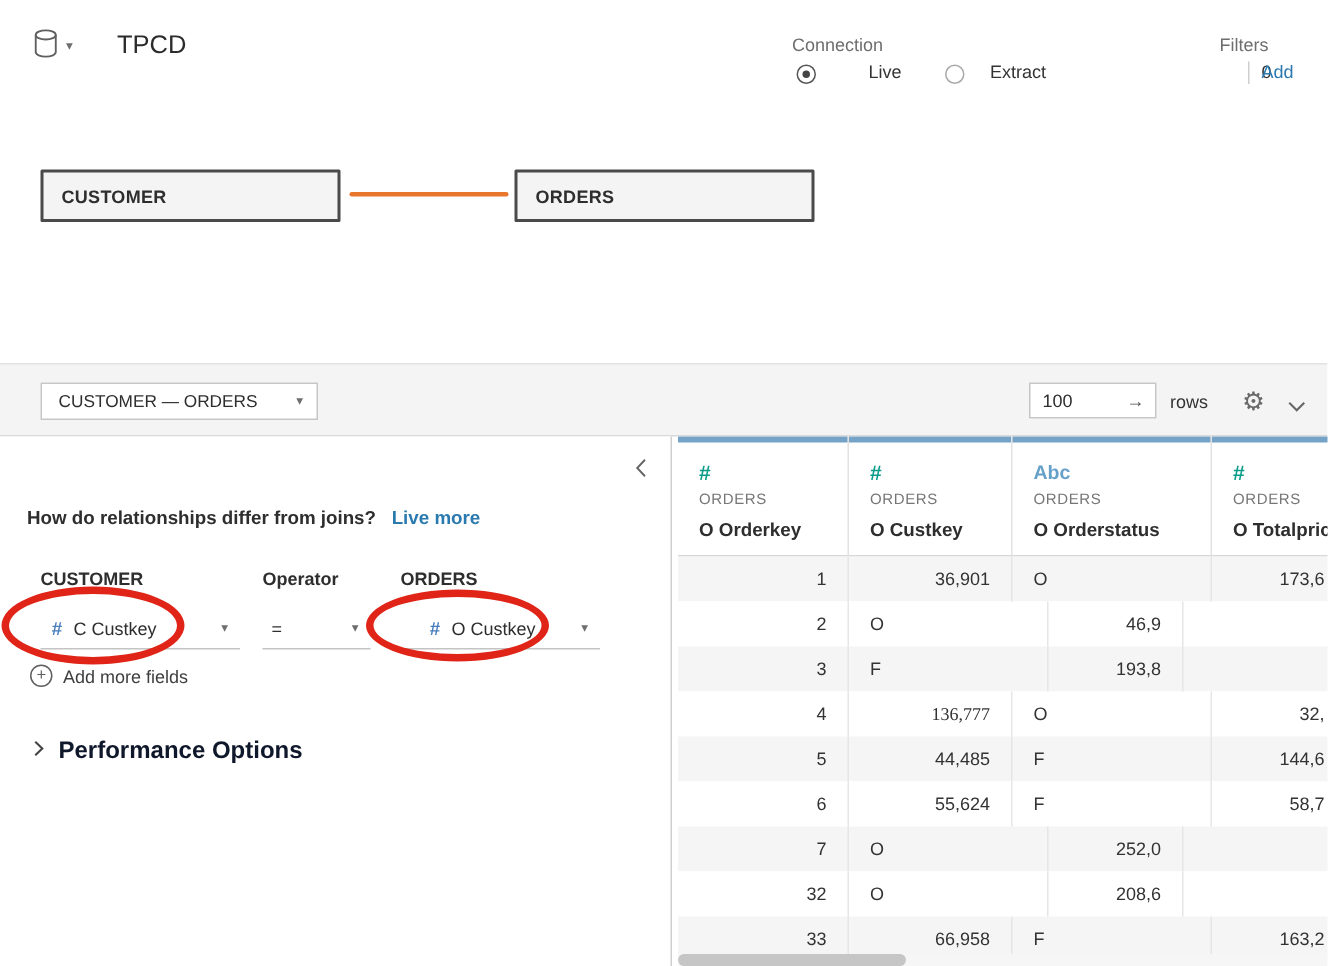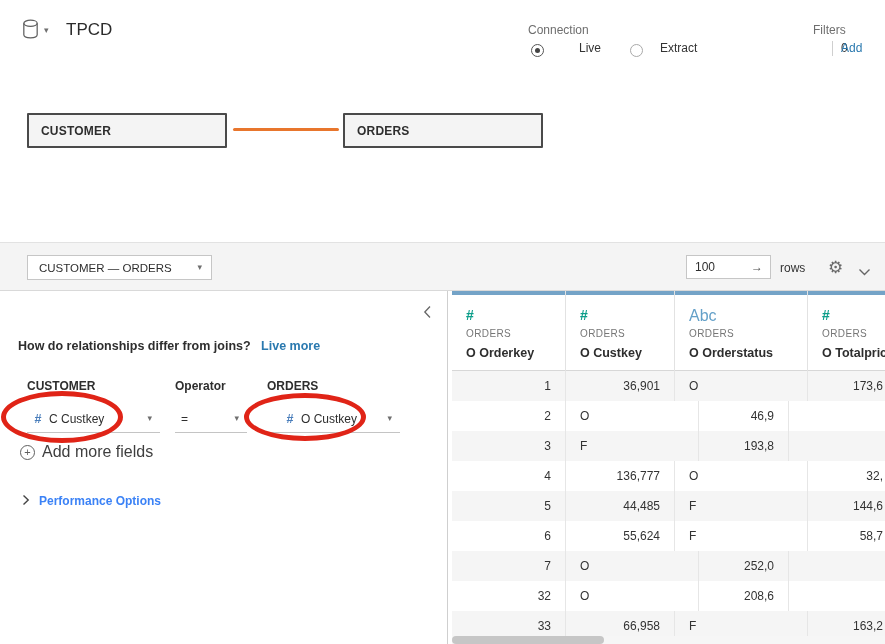--- a/index.html
+++ b/index.html
@@ -31,32 +31,32 @@
 
   
   .panel { left:0; top:291px; width:448px; height:353px; background:#fff; border-right:1px solid #cfcfcf; }
   .question { font-size:12.5px; font-weight:bold; color:#2e2e2e; }
   .col-label { font-size:12px; font-weight:bold; color:#2e2e2e; }
   .field-dd { border-bottom:1px solid #c4c4c4; height:28px; display:flex; align-items:center; padding-left:4px; cursor:pointer; background:#fff0; }
   .field-dd .hash { color:#4a7ebb; font-size:12.5px; font-weight:bold; width:14px; text-align:center; margin-right:4px; }
   .field-dd .fname { font-size:12px; color:#2e2e2e; flex:1; }
   .field-dd .caret { margin-right:8px; }
   .plus-circle { display:inline-flex; width:15px; height:15px; border:1px solid #5f5f5f; border-radius:50%; color:#5f5f5f; font-size:11px; align-items:center; justify-content:center; line-height:1; }
-  .muted-btn { font-size:16px; color:#3f3f3f; }
-  .perf-label { font-size:12px; font-weight:bold; color:#3b82f6; }
+  .muted-btn { font-size:12px; color:#3f3f3f; }
+  .perf-label { font-size:16px; font-weight:bold; color:#0f172a; }
   .annotation { border:5px solid #e02417; border-radius:50%; pointer-events:none; background:transparent; }
 
   
   .grid { left:452px; top:291px; width:446px; height:353px; }
   .ghead { display:flex; height:80px; border-bottom:1px solid #d7d7d7; background:#fff; }
   .ghcell { position:relative; height:80px; border-right:1px solid #e2e2e2; padding:14px 0 0 14px; cursor:pointer; }
   .ghcell .strip { position:absolute; left:0; top:0; right:0; height:4px; background:#74a3c7; }
   .gicon { font-size:14px; font-weight:bold; height:18px; margin-top:2px; }
   .gicon.num { color:#0c9e8a; }
-  .gicon.str { color:#64a0c8; font-size:16px; font-weight:normal; }
+  .gicon.str { color:#64a0c8; font-size:13px; font-weight:bold; }
   .gtable { font-size:10px; color:#767676; letter-spacing:.4px; margin-top:3px; }
   .gfield { font-size:12.5px; font-weight:bold; color:#2e2e2e; margin-top:7px; white-space:nowrap; }
   .gbody { }
   .grow { display:flex; height:30px; }
   .grow.odd  { background:#f5f5f5; }
   .grow.even { background:#ffffff; }
   .gcell { height:30px; line-height:30px; font-size:12px; color:#333; border-right:1px solid #e6e6e6; white-space:nowrap; overflow:hidden; }
   .gcell.right { text-align:right; padding-right:14px; }
   .gcell.left  { text-align:left;  padding-left:14px; }
 
@@ -69,21 +69,21 @@
 <div id="app">
 
   
   <span class="abs" style="left:20px; top:18px;">
     <svg width="21" height="22" viewBox="0 0 22 23">
       <ellipse cx="11" cy="5.5" rx="7" ry="3.2" fill="none" stroke="#5f5f5f" stroke-width="1.3"></ellipse>
       <path d="M4 5.5 v12 c0 1.8 3.1 3.2 7 3.2 s7 -1.4 7 -3.2 v-12" fill="none" stroke="#5f5f5f" stroke-width="1.3"></path>
     </svg>
   </span>
   <span class="abs caret" style="left:44px; top:26px;">▾</span>
-  <div class="abs ds-title" style="left:66px; top:20px;">TPCD</div>
+  <div class="abs ds-title" style="left:78px; top:20px;">TPCD</div>
 
   <div class="abs sec-label" style="left:528px; top:23px;">Connection</div>
   <span class="abs radio sel" style="left:531px; top:41px;"></span>
   <span class="abs radio-label" style="left:551px; top:41px;">Live</span>
   <span class="abs radio" style="left:613px; top:41px;"></span>
   <span class="abs radio-label" style="left:632px; top:41px;">Extract</span>
 
   <div class="abs sec-label" style="left:813px; top:23px;">Filters</div>
   <span class="abs radio-label" style="left:813px; top:41px;">0</span>
   <span class="abs vdiv" style="left:832px; top:41px;"></span>
@@ -202,21 +202,21 @@
           <div class="gcell left" style="width: 133px;">O</div>
           <div class="gcell right" style="width: 90px;">46,9</div>
         </div>
         <div class="grow odd">
           <div class="gcell right" style="width: 114px;">3</div>
           <div class="gcell left" style="width: 133px;">F</div>
           <div class="gcell right" style="width: 90px;">193,8</div>
         </div>
         <div class="grow even">
           <div class="gcell right" style="width: 114px;">4</div>
-          <div class="gcell right" style="width: 109px;">136,777</div>
+          <div class="gcell right" style="width: 109px; font-family: Liberation Serif, serif;">136,777</div>
           <div class="gcell left" style="width: 133px;">O</div>
           <div class="gcell right" style="width: 90px;">32,</div>
         </div>
         <div class="grow odd">
           <div class="gcell right" style="width: 114px;">5</div>
           <div class="gcell right" style="width: 109px;">44,485</div>
           <div class="gcell left" style="width: 133px;">F</div>
           <div class="gcell right" style="width: 90px;">144,6</div>
         </div>
         <div class="grow even">

